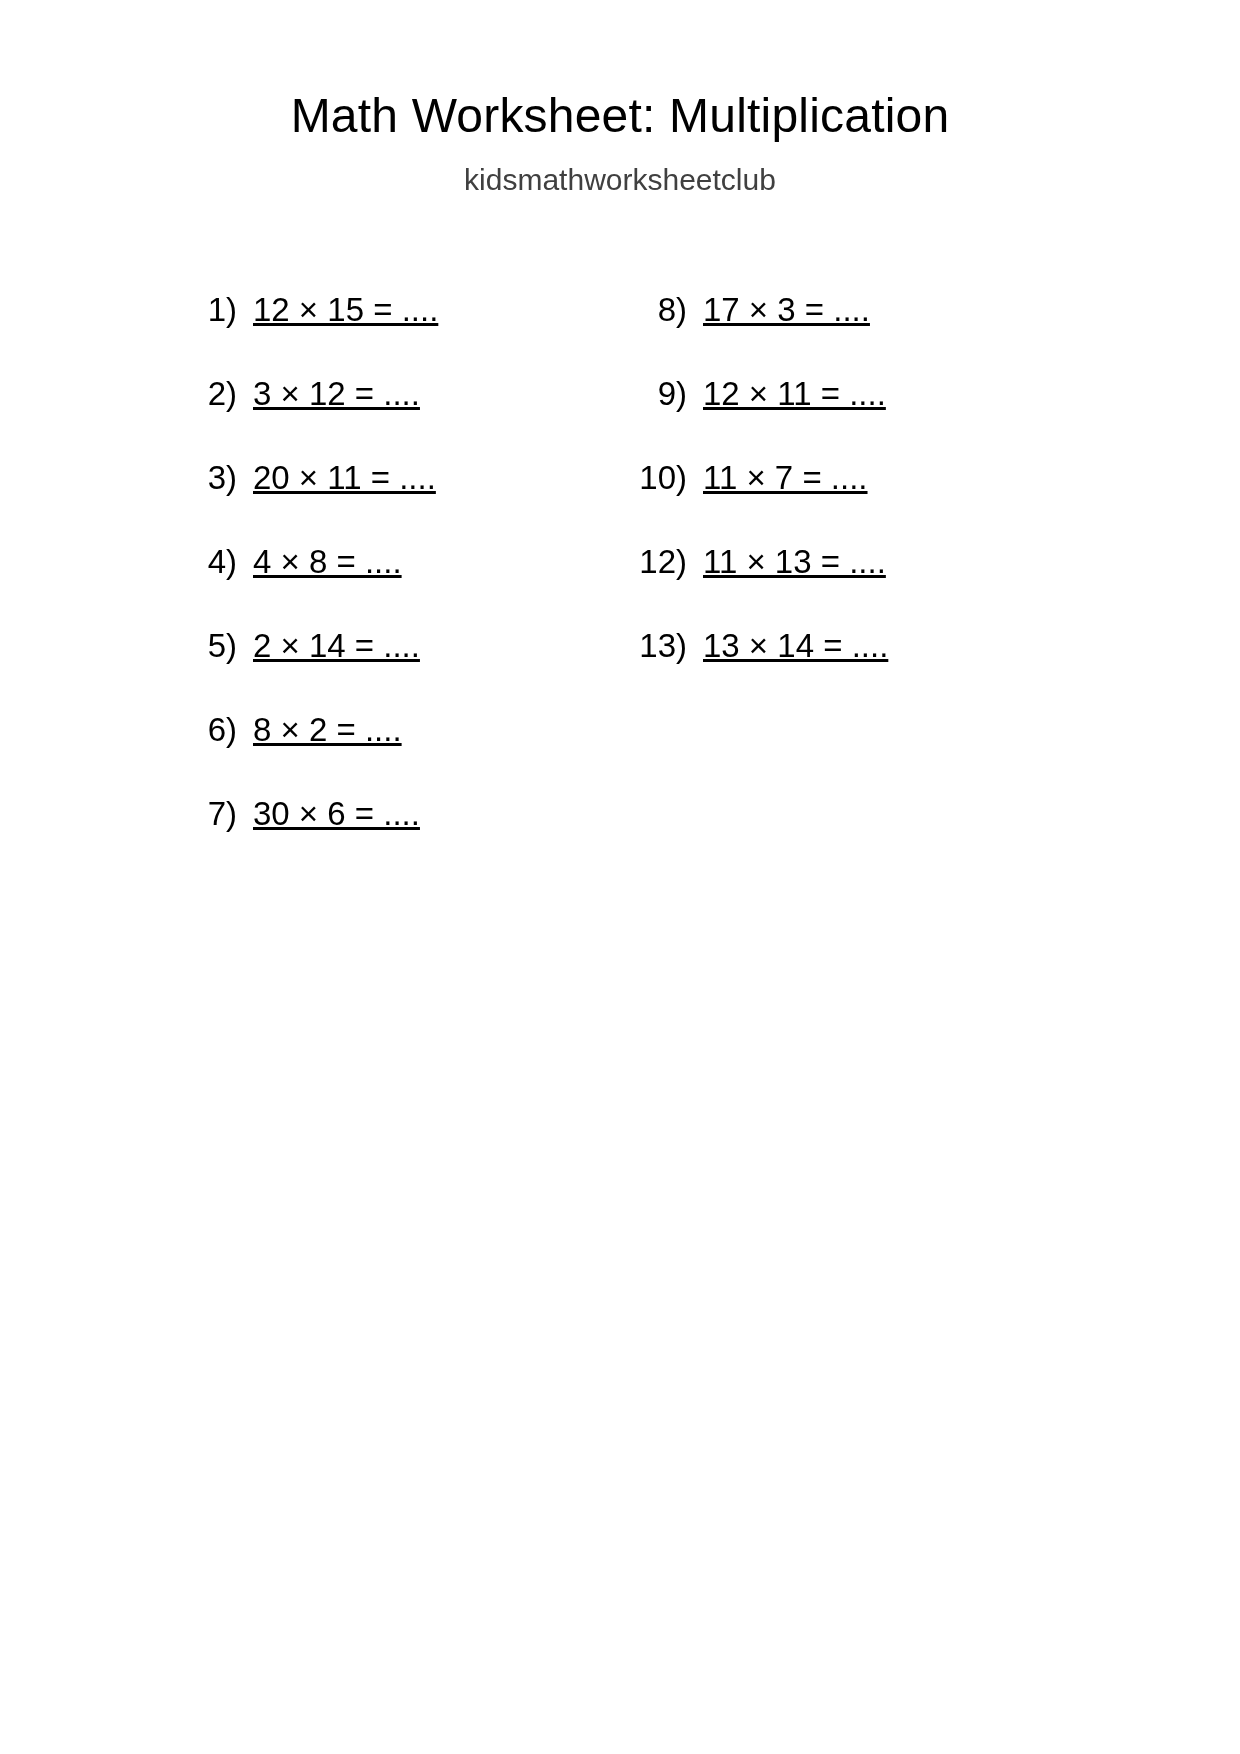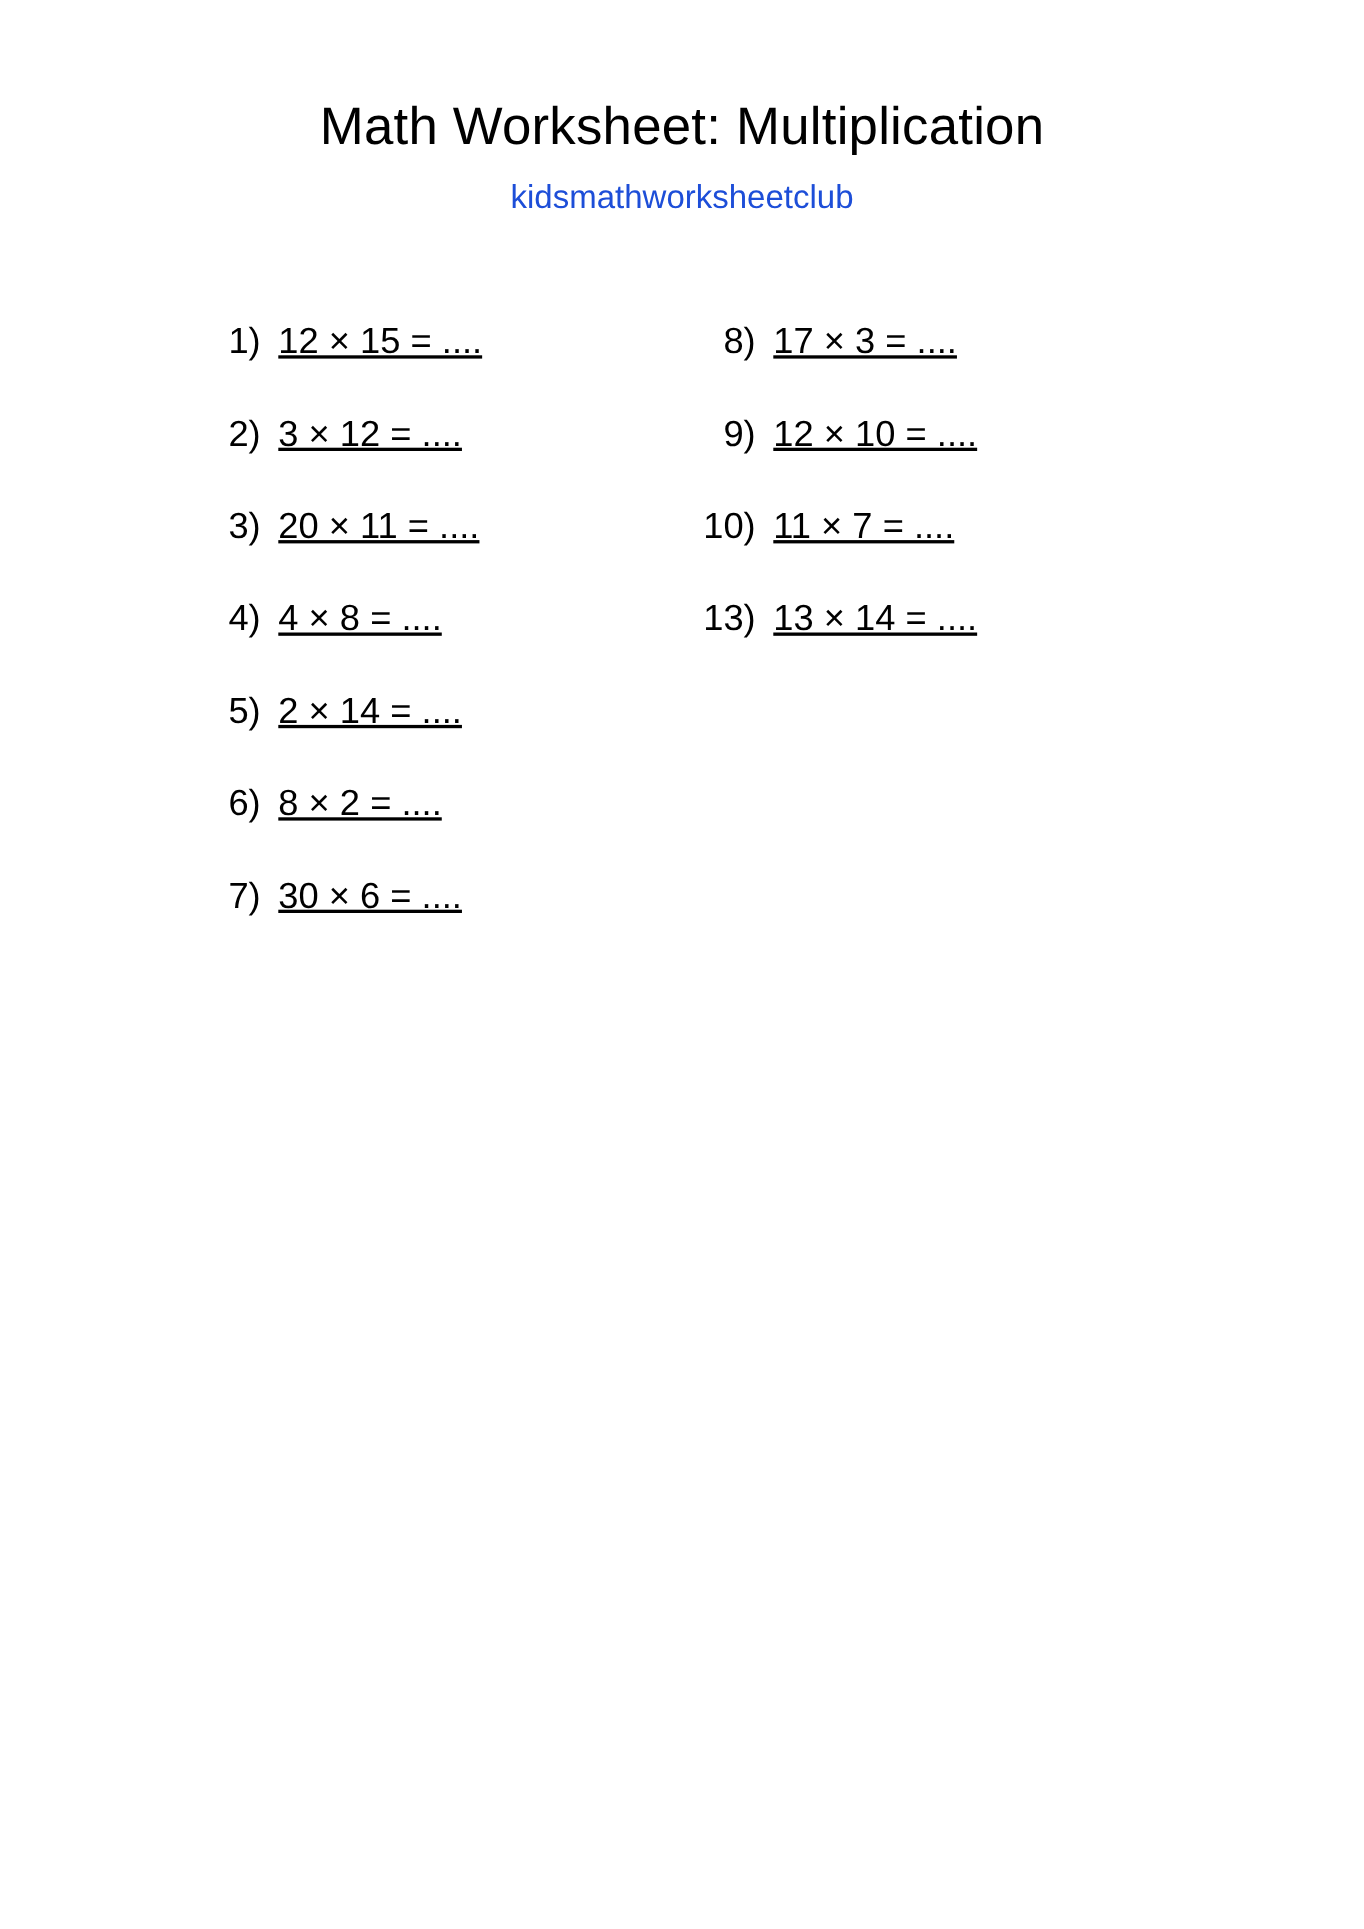--- a/index.html
+++ b/index.html
@@ -27,21 +27,21 @@
     font-size: 48px;
     font-weight: normal;
     color: #000000;
     margin: 0;
     padding-top: 88px;
     letter-spacing: 0.2px;
   }
   .subtitle {
     text-align: center;
     font-size: 30px;
-    color: #1d4ed8;
+    color: #404040;
     margin: 0;
     padding-top: 20px;
   }
   .problems {
     margin-top: 96px;
     display: flex;
     flex-direction: row;
     padding-left: 175px;
   }
   .column {
@@ -114,25 +114,29 @@
       </div>
     </div>
 
     <div class="column right">
       <div class="problem">
         <span class="num">8)</span>
         <span class="expr">17 × 3 = ....</span>
       </div>
       <div class="problem">
         <span class="num">9)</span>
-        <span class="expr">12 × 10 = ....</span>
+        <span class="expr">12 × 11 = ....</span>
       </div>
       <div class="problem">
         <span class="num">10)</span>
         <span class="expr">11 × 7 = ....</span>
+      </div>
+      <div class="problem">
+        <span class="num">12)</span>
+        <span class="expr">11 × 13 = ....</span>
       </div>
       <div class="problem">
         <span class="num">13)</span>
         <span class="expr">13 × 14 = ....</span>
       </div>
     </div>
 
   </div>
 </div>
 

